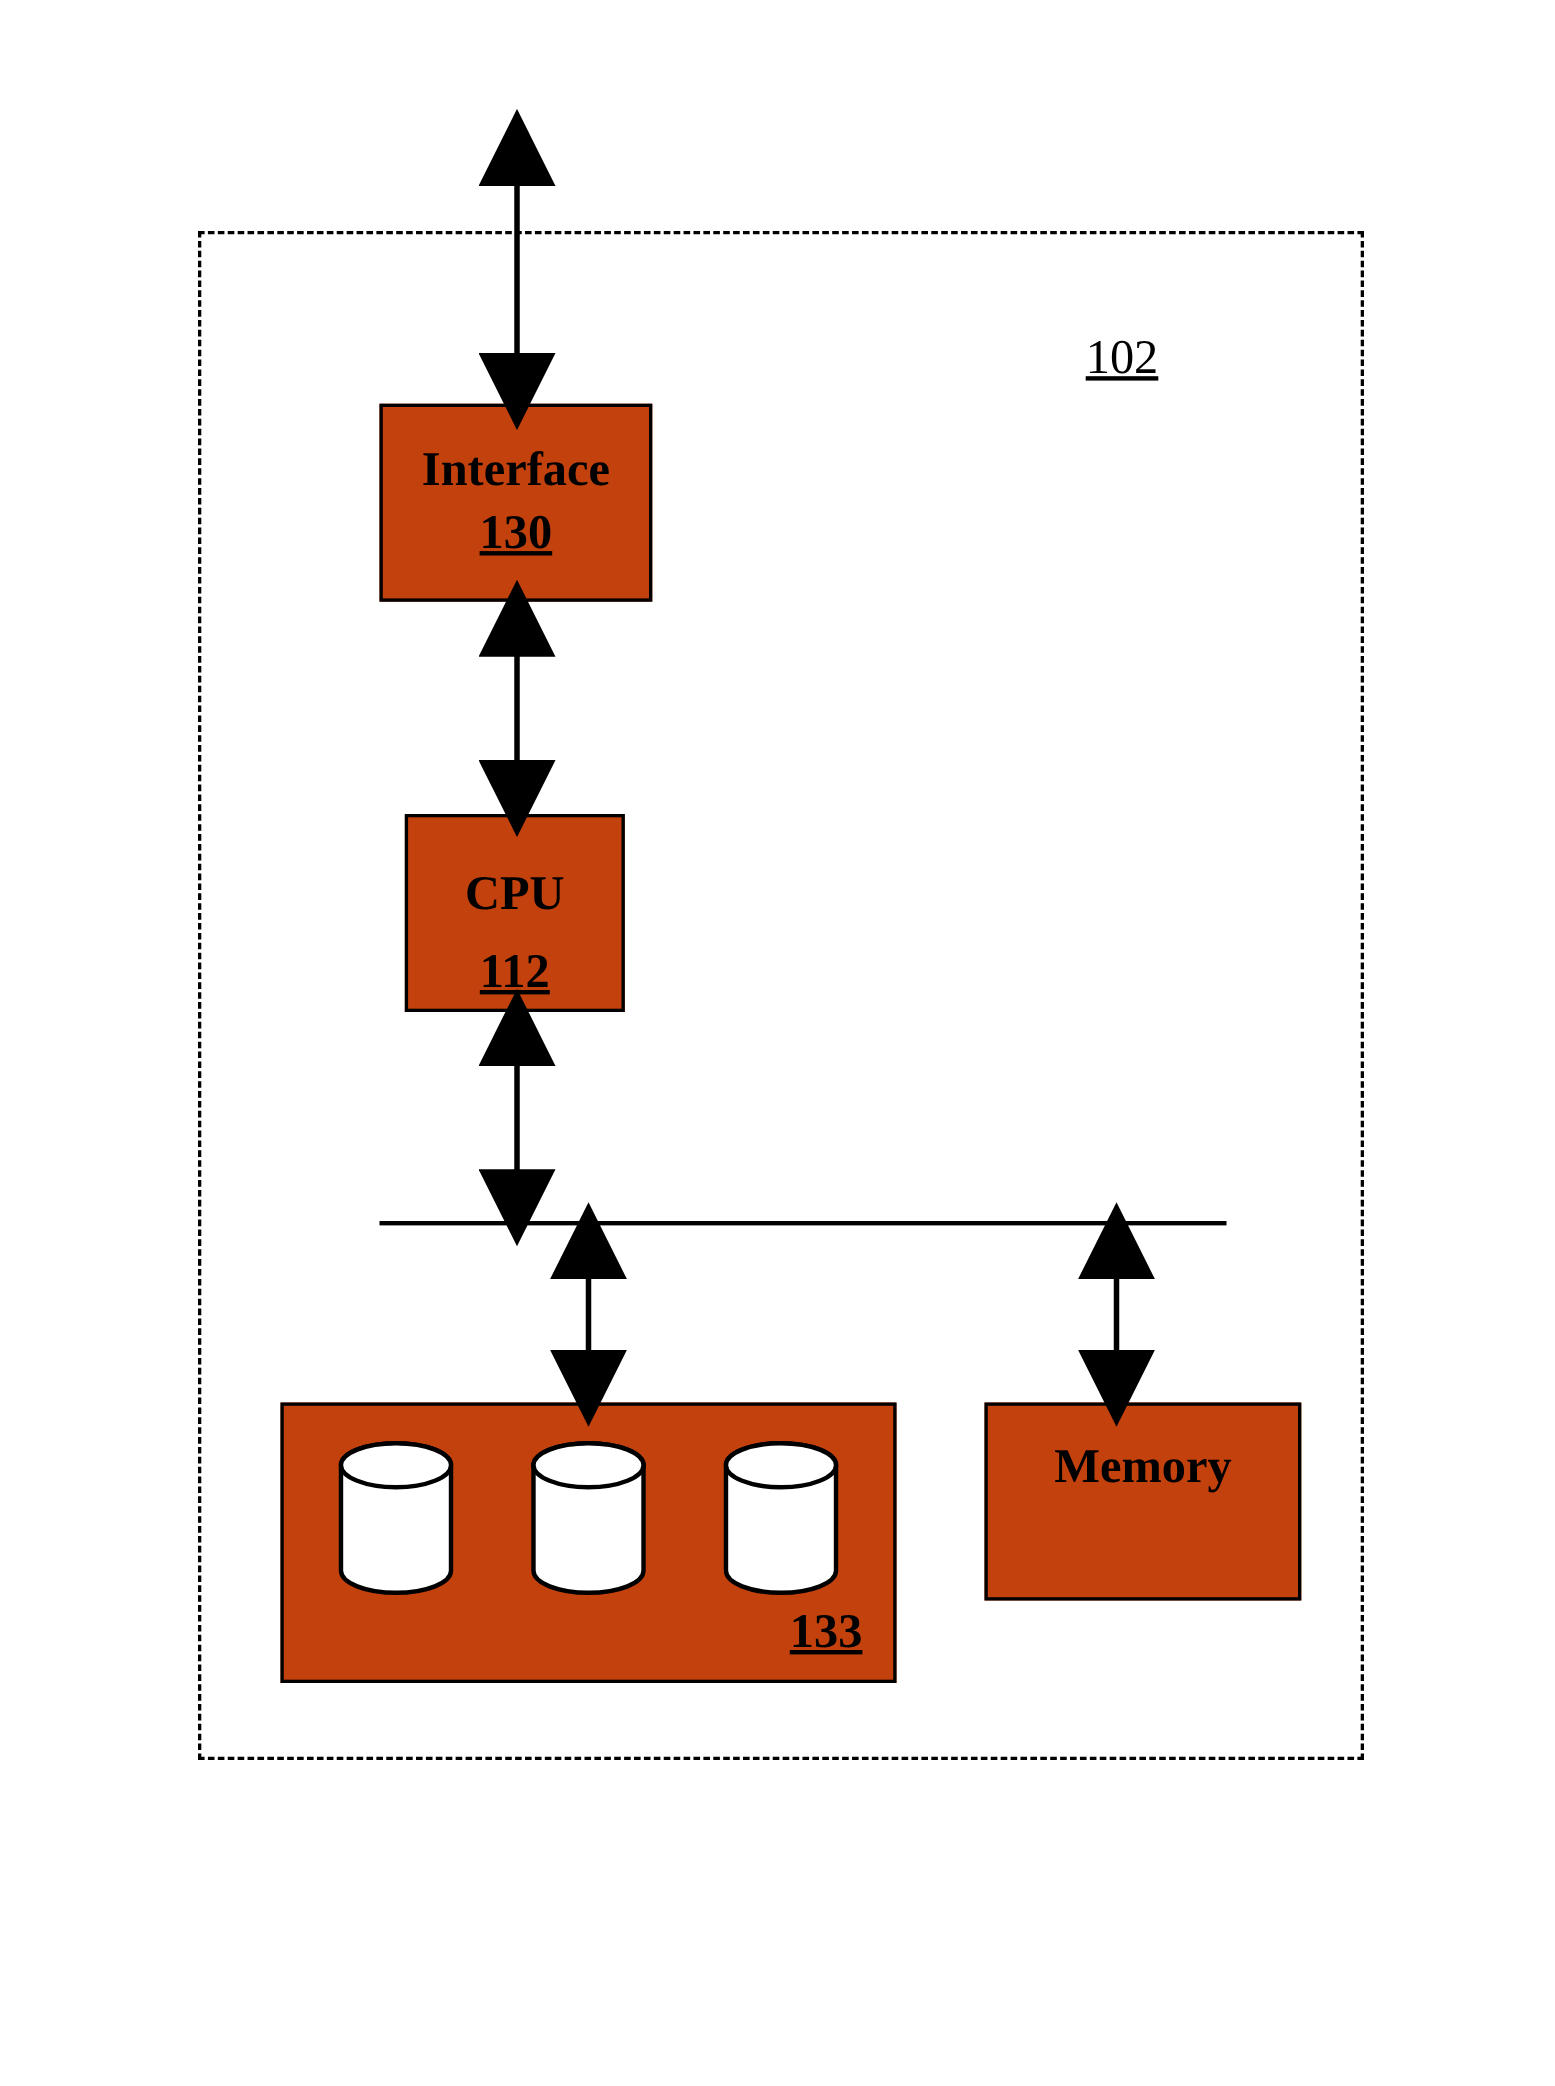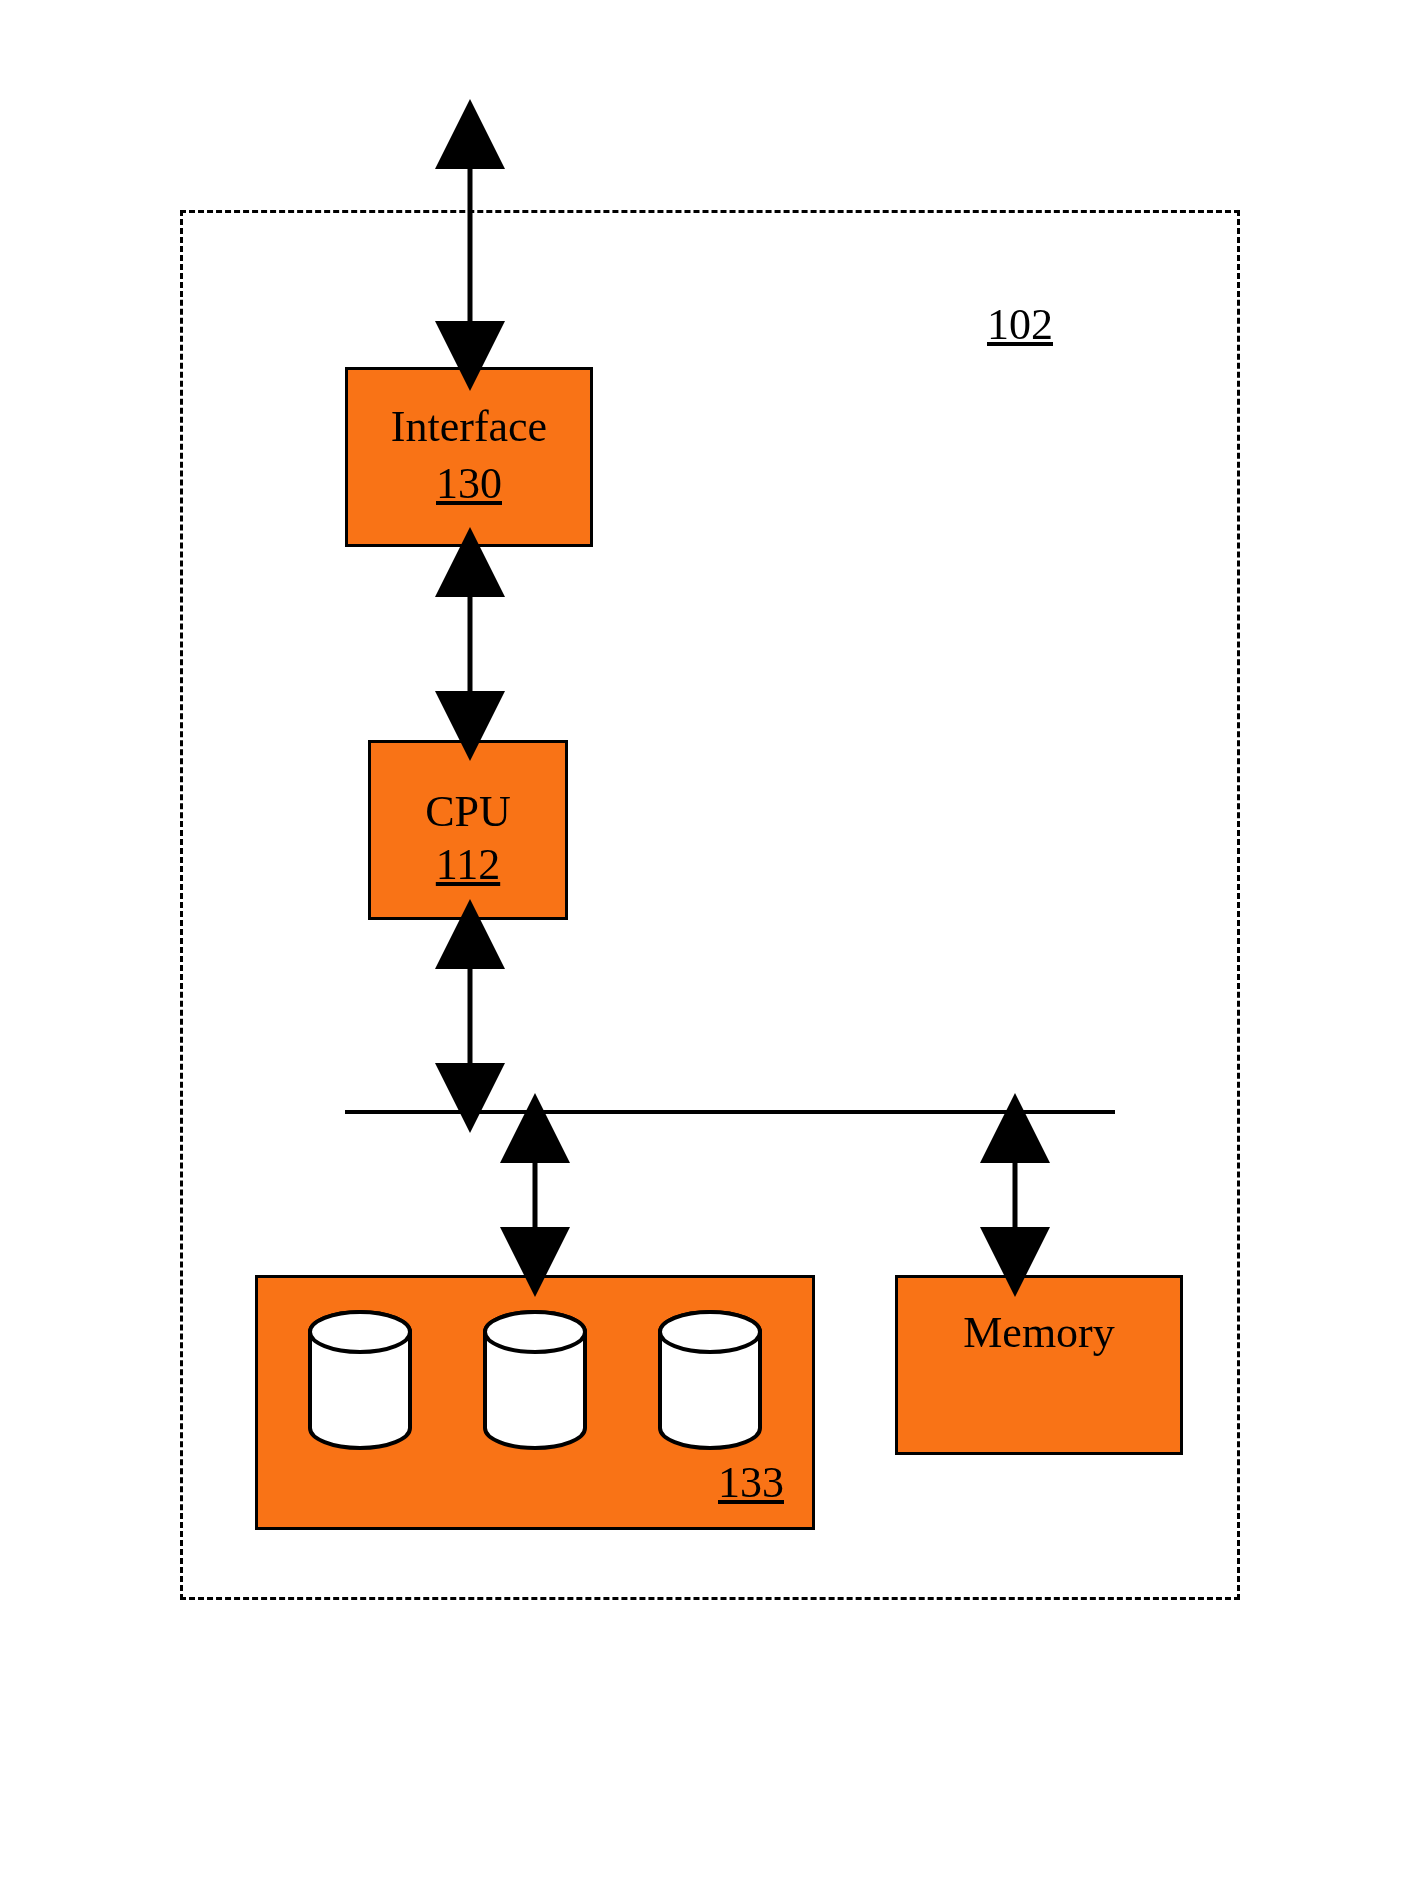--- a/index.html
+++ b/index.html
@@ -18,22 +18,23 @@
   }
   .dashed-box {
     position: absolute;
     border: 3px dashed #000;
     box-sizing: border-box;
   }
   .solid-box {
     position: absolute;
     border: 3px solid #000;
     box-sizing: border-box;
-    background: #f97316;
+    background: #c2410c;
     text-align: center;
+    font-weight: bold;
   }
   .label {
     font-size: 44px;
     line-height: 1.15;
     text-align: center;
   }
   .underline {
     text-decoration: underline;
   }
   .fig-caption {
@@ -62,21 +63,21 @@
 
   <div class="label underline" style="position:absolute; left:960px; top:300px; width:120px;text-align:center;">102</div>
 
   <div class="solid-box" style="left:345px; top:367px; width:248px; height:180px;">
     <div class="label" style="margin-top:32px;">Interface</div>
     <div class="label underline" style="margin-top:6px;">130</div>
   </div>
 
   <div class="solid-box" style="left:368px; top:740px; width:200px; height:180px;">
     <div class="label" style="margin-top:44px;">CPU</div>
-    <div class="label underline" style="margin-top:2px;">112</div>
+    <div class="label underline" style="margin-top:20px;">112</div>
   </div>
 
   <div class="bus-line" style="left:345px; top:1110px; width:770px; height:4px;"></div>
 
   <div class="solid-box" style="left:255px; top:1275px; width:560px; height:255px;">
     <div class="label underline" style="position:absolute; right:28px; bottom:18px; width:100px; text-align:right;">133</div>
   </div>
 
   <svg class="cylinder" style="left:300px; top:1310px;" width="120" height="140" viewBox="0 0 120 140">
     <ellipse cx="60" cy="22" rx="50" ry="20" fill="#fff" stroke="#000" stroke-width="4"></ellipse>

